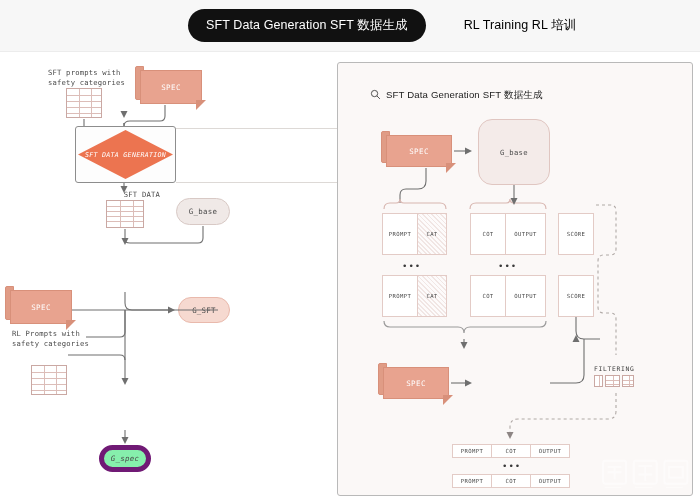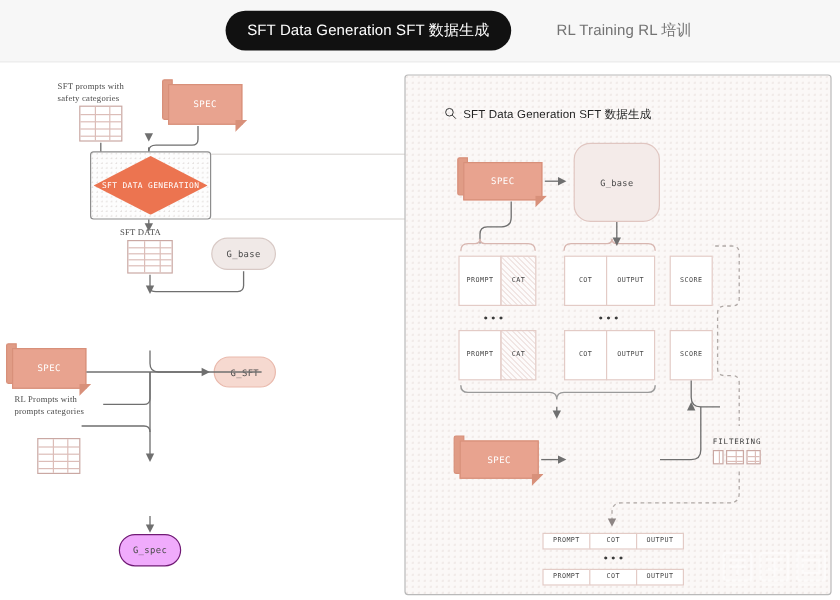--- a/index.html
+++ b/index.html
@@ -12,32 +12,32 @@
   #stage { position: relative; width: 700px; height: 500px; background:#fff; }
 
   
   .header {
     position: absolute; left:0; top:0; width:700px; height:52px;
     background:#f7f7f7;
     border-bottom:1px solid #ececec;
   }
   .tabs { position:absolute; left:188px; top:9px; display:flex; align-items:center; gap:20px; }
   .tab {
-    font-size:12.5px; letter-spacing:.1px; color:#737373;
+    font-size:12.5px; letter-spacing:.1px; color:#000000;
     padding:8px 18px; border-radius:20px; white-space:nowrap;
     cursor:pointer;
   }
   .tab.active { background:#111111; color:#ffffff; }
 
   
   .mono {
     font-family:"DejaVu Sans Mono","Liberation Mono",monospace;
     color:#4a4a4a;
   }
-  .lbl { position:absolute; font-size:7.2px; line-height:9.5px; letter-spacing:.2px; white-space:pre;font-family:Liberation Serif, serif; }
+  .lbl { position:absolute; font-size:7.2px; line-height:9.5px; letter-spacing:.2px; white-space:pre; }
 
   
   .tbl { position:absolute; border:1px solid #caa8a3; background:#fff; }
   .tbl i { position:absolute; background:#dcbdb8; }
   .tbl .h { left:0; right:0; height:1px; }
   .tbl .v { top:0; bottom:0; width:1px; }
 
   
   .spec { position:absolute; }
   .spec .body {
@@ -52,21 +52,21 @@
     position:absolute; right:-4px; bottom:-6px; width:10px; height:10px;
     background:#d8907a;
     clip-path: polygon(0 0, 100% 0, 0 100%);
   }
   .spec .txt {
     position:absolute; left:0; right:0; top:50%; transform:translateY(-50%);
     text-align:center; font-size:7.5px; color:#fff; letter-spacing:.4px;
   }
 
   
-  .dia { position:absolute; }
+  .dia { position:absolute;font-style:italic; }
   .dia .shape { position:absolute; inset:0; }
   .dia .shape svg { display:block; width:100%; height:100%; }
   .dia .txt {
     position:absolute; left:0; right:0; top:50%; transform:translateY(-50%);
     text-align:center; font-size:6.6px; line-height:8.4px; letter-spacing:.3px;
   }
 
   
   .pill {
     position:absolute; border-radius:14px;
@@ -173,21 +173,21 @@
     </div>
     <div class="txt mono" style="color:#ffffff;">SFT DATA
 GENERATION</div>
   </div>
 
   <svg class="svgl" width="700" height="500">
     <path d="M124 183 L124 189" stroke="#6f6f6f" stroke-width="1.1" fill="none"></path>
     <path d="M124 193 L120.5 186 L127.5 186 Z" fill="#6f6f6f"></path>
   </svg>
 
-  <div class="lbl mono" style="left:100px; top:190px; width:60px; text-align:left;">SFT DATA</div>
+  <div class="lbl mono" style="left:100px; top:190px; width:60px; text-align:right;">SFT DATA</div>
 
   <div class="tbl" style="left:106px; top:200px; width:38px; height:28px;">
     <i class="h" style="top:5px;"></i>
       <i class="h" style="top:10px;"></i>
     <i class="h" style="top:15px;"></i>
       <i class="h" style="top:20px;"></i>
     <i class="v" style="left:13px;"></i>
       <i class="v" style="left:26px;"></i>
   </div>
 
@@ -219,39 +219,39 @@
       <path d="M72 310 L218 310"></path>
       <path d="M125 310 L125 332 Q125 337 120 337 L86 337"></path>
       <path d="M125 310 L125 381"></path>
       <path d="M68 355 L120 355 Q125 355 125 360"></path>
     </g>
     <path d="M175 310 L168 306.5 L168 313.5 Z" fill="#6f6f6f"></path>
     <path d="M125 385 L121.5 378 L128.5 378 Z" fill="#6f6f6f"></path>
   </svg>
 
   <div class="lbl mono" style="left:12px; top:329px; width:120px;">RL Prompts with
-prompts categories</div>
+safety categories</div>
 
   <div class="tbl" style="left:31px; top:365px; width:36px; height:30px;">
     <i class="h" style="top:6px;"></i>
       <i class="h" style="top:12px;"></i>
     <i class="h" style="top:18px;"></i>
       <i class="h" style="top:24px;"></i>
     <i class="v" style="left:12px;"></i>
       <i class="v" style="left:24px;"></i>
   </div>
 
 
   <svg class="svgl" width="700" height="500">
     <path d="M125 430 L125 440" stroke="#6f6f6f" stroke-width="1.1" fill="none"></path>
     <path d="M125 444 L121.5 437 L128.5 437 Z" fill="#6f6f6f"></path>
   </svg>
 
   <div class="pill mono" style="left:99px; top:445px; width:52px; height:27px;
-              background:#f0abfc; border:1px solid #701a75;">G_spec</div>
+              background:#86efac; border:5px solid #701a75;font-style:italic;">G_spec</div>
 
   <div class="panel">
 
     <svg class="search-ico" viewBox="0 0 16 16">
       <circle cx="6.6" cy="6.6" r="4.6" fill="none" stroke="#333" stroke-width="1.2"></circle>
       <line x1="10" y1="10" x2="14.4" y2="14.4" stroke="#333" stroke-width="1.2"></line>
     </svg>
     <div class="panel-title">SFT Data Generation  SFT 数据生成</div>
 
     <div class="spec" style="left:48px; top:72px; width:66px; height:32px;">

